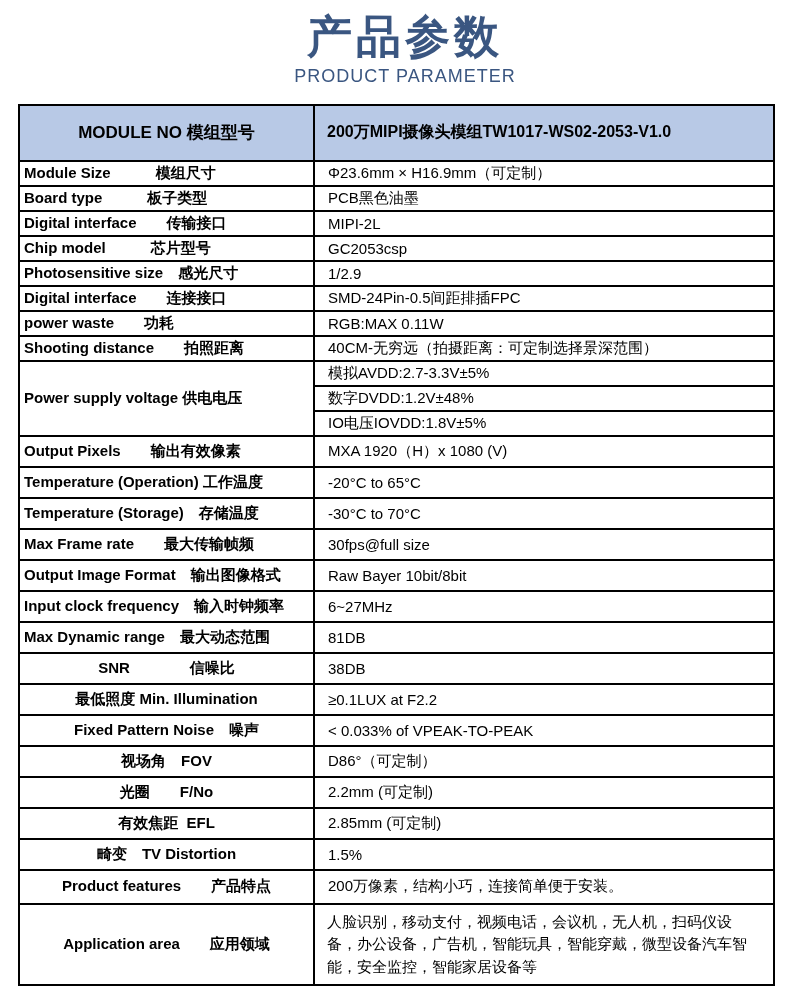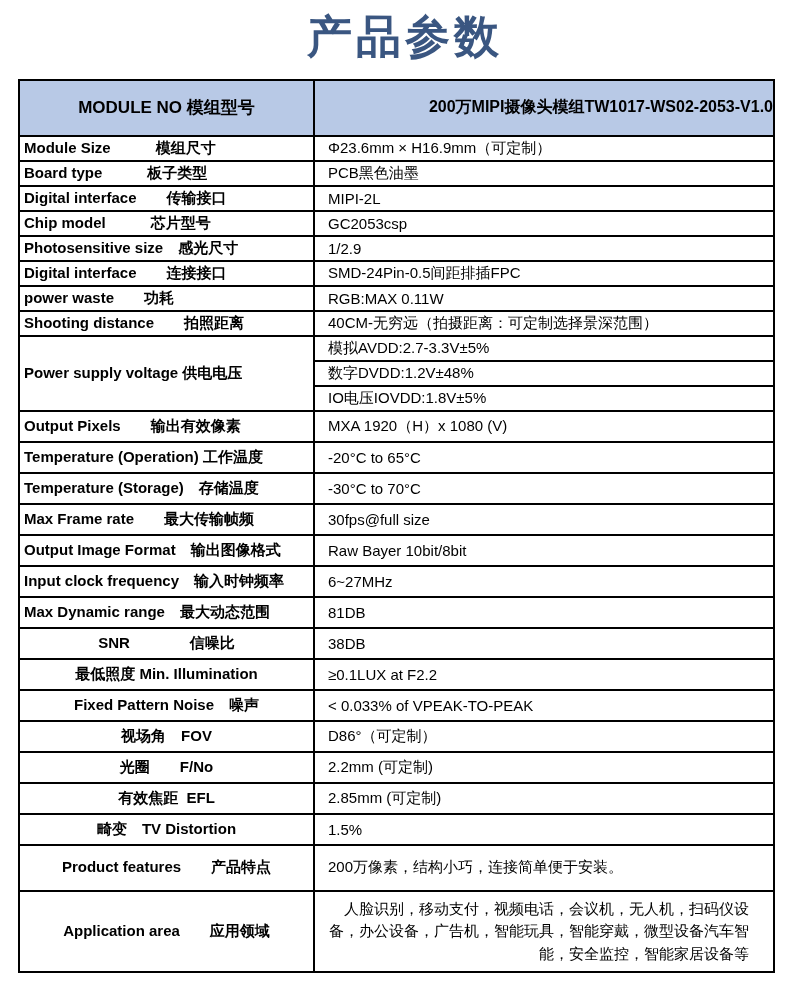--- a/index.html
+++ b/index.html
@@ -43,53 +43,53 @@
     border: 2px solid #000000;
     vertical-align: middle;
   }
   thead th {
     background: #b8c9e6;
     height: 56px;
     font-size: 17px;
     font-weight: 700;
   }
   thead th.hl { text-align: center; }
-  thead th.hr { text-align: right; padding-left: 12px; font-size: 16px; }
+  thead th.hr { text-align: left; padding-left: 12px; font-size: 16px; }
 
   th.lbl {
     text-align: left;
     font-weight: 700;
     font-size: 15px;
     padding: 0 6px 0 4px;
     white-space: pre-wrap;
   }
   th.lbl.center { text-align: center; padding: 0 4px; }
   td.val {
     text-align: left;
     font-weight: 400;
     font-size: 15px;
     padding: 0 8px 0 13px;
   }
   td.val.multiline {
     padding: 6px 24px 6px 12px;
     line-height: 1.5;
-    text-align: right;
   }
   tr.r-sm  { height: 25px; }
   tr.r-md  { height: 31px; }
-  tr.r-lg  { height: 46px; }
+  tr.r-lg  { height: 34px; }
   tr.r-xl  { height: 78px; }
 </style>
 </head>
 <body>
 
 <div class="page">
 
   <div class="title-wrap">
     <div class="title-cn">产品参数</div>
+    <div class="title-en">PRODUCT PARAMETER</div>
   </div>
 
   <table class="spec">
     <colgroup>
         <col class="c1">
         <col class="c2">
       </colgroup>
     <thead>
       <tr>
         <th class="hl">MODULE NO  模组型号</th>

